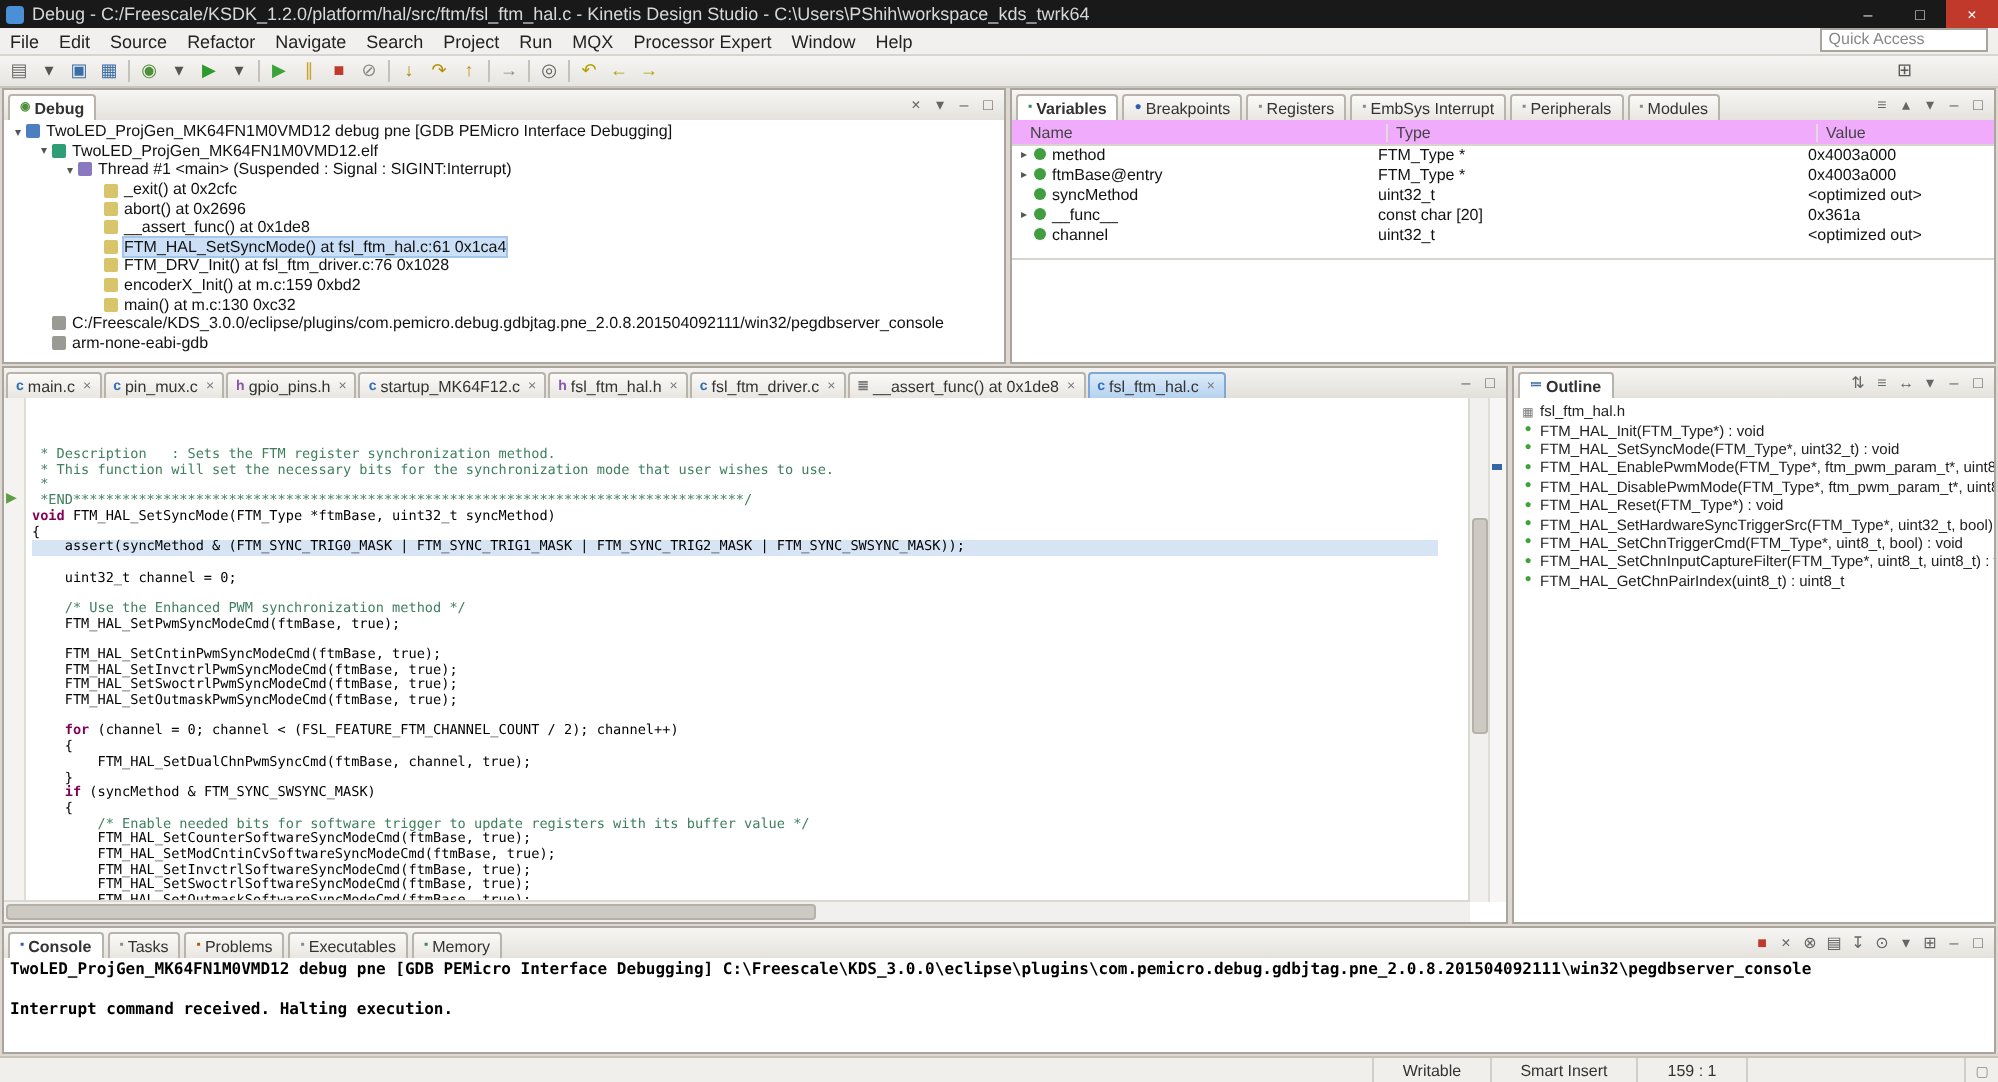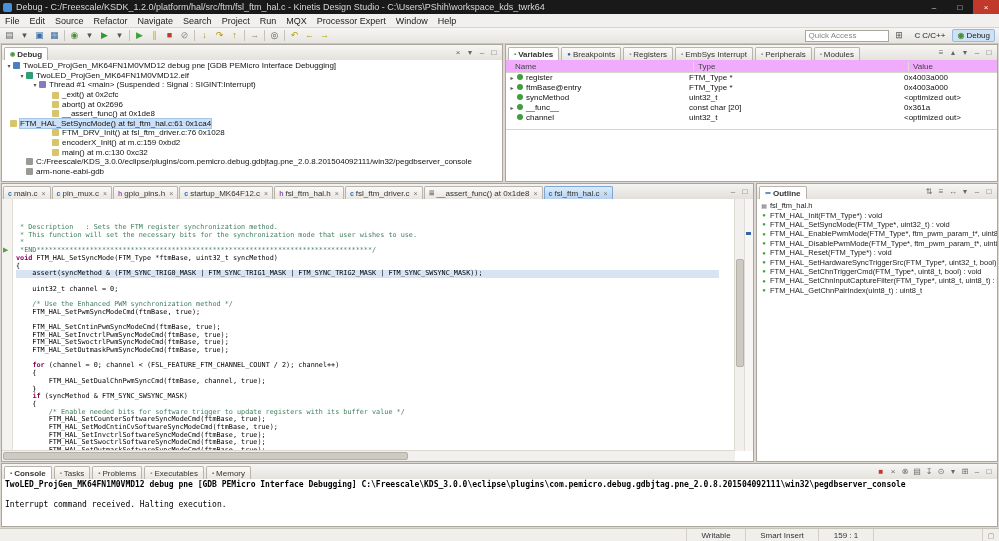--- a/index.html
+++ b/index.html
@@ -17,21 +17,21 @@
   
   .menubar{position:absolute;top:14px;left:0;right:0;height:13px;background:#f1f0ee;border-bottom:1px solid #d8d5cf;display:flex;align-items:center;font-size:9px;color:#222;}
   .menu-item{padding:0 5px;cursor:default;}
 
   
   .toolbar{position:absolute;top:28px;left:0;right:0;height:15px;background:linear-gradient(#f6f5f3,#e7e5e1);border-bottom:1px solid #c9c6bf;display:flex;align-items:center;}
   .tb-icons{display:flex;align-items:center;padding-left:2px;}
   .tbi{width:15px;height:13px;display:inline-flex;align-items:center;justify-content:center;border-radius:2px;}
   .tbi .g{font-size:9px;line-height:1;}
   .tbi.sep{width:1px;height:11px;background:#c5c2bb;margin:0 2px;border-radius:0;}
-  .tb-right{margin-left:auto;display:flex;align-items:center;gap:3px;padding-right:4px;}
+  .tb-right{margin-left:auto;display:flex;align-items:center;gap:3px;padding-right:4px;flex-direction:column;}
   .quick-access{width:76px;height:10px;background:#fff;border:1px solid #a9a49c;font-size:8px;color:#888;line-height:10px;padding:0 3px;}
   .persp{display:flex;align-items:center;gap:2px;font-size:8px;padding:1px 4px;border:1px solid transparent;border-radius:2px;color:#222;}
   .persp .pg{font-size:8px;font-weight:bold;}
   .persp.active{background:#cfe1f5;border-color:#9ab8dc;}
 
   
   .panel{position:absolute;background:#fff;border:1px solid #aaa69d;box-sizing:border-box;}
   .phead{position:absolute;left:0;top:0;right:0;height:15px;background:linear-gradient(#f7f6f4,#e5e2dd);border-bottom:1px solid #c4c0b8;display:flex;align-items:flex-end;}
   .ptabs{display:flex;align-items:flex-end;height:100%;}
   .ptab{display:flex;align-items:center;gap:2px;font-size:8px;height:12px;padding:0 5px;border:1px solid #b9b4ab;border-bottom:none;border-radius:2px 2px 0 0;background:linear-gradient(#fbfaf8,#e9e6e1);margin-left:2px;color:#333;white-space:nowrap;}
@@ -96,21 +96,21 @@
   
   #outline-panel{left:756px;top:183px;width:242px;height:279px;}
   .olist{position:absolute;left:0;top:15px;right:0;bottom:0;background:#fff;overflow:hidden;padding-top:2px;}
   .orow{height:9.4px;display:flex;align-items:center;font-size:7.5px;white-space:nowrap;padding-left:3px;color:#222;}
   .oico{width:8px;text-align:center;margin-right:2px;font-size:6px;flex:none;}
 
   
   #console-panel{left:1px;top:463px;width:997px;height:64px;}
   .console-body{position:absolute;left:0;top:15px;right:0;bottom:0;background:#fff;font-family:"DejaVu Sans Mono",monospace;font-size:8px;color:#000;padding:1px 3px;overflow:hidden;}
   .ctitle{font-weight:bold;white-space:nowrap;}
-  .cout{margin-top:11px;white-space:nowrap;}
+  .cout{margin-top:11px;white-space:nowrap;font-weight:bold;}
 
   
   .statusbar{position:absolute;left:0;top:528px;right:0;height:13px;background:#f0efec;border-top:1px solid #c6c2ba;display:flex;align-items:center;font-size:8px;color:#333;}
   .sspacer{width:686px;height:100%;flex:none;}
   .sseg{border-left:1px solid #d2cfc8;height:100%;display:flex;align-items:center;justify-content:center;flex:none;}
   .sseg.w1{width:58px;}
   .sseg.w2{width:72px;}
   .sseg.w3{width:54px;}
   .sfill{flex:1;height:100%;border-left:1px solid #d2cfc8;}
   .sgrip{width:16px;height:100%;border-left:1px solid #d2cfc8;display:flex;align-items:center;justify-content:center;color:#888;font-size:7px;}
@@ -301,21 +301,21 @@
           <span class="nico"></span>
           <span class="tl">abort() at 0x2696</span>
         </div>
 
         <div class="trow i-frame" style="padding-left: 42px;">
           <span class="tw"></span>
           <span class="nico"></span>
           <span class="tl">__assert_func() at 0x1de8</span>
         </div>
 
-        <div class="trow selected i-frame" style="">
+        <div class="trow selected i-frame" style="padding-left: 42px;">
           <span class="tw"></span>
           <span class="nico"></span>
           <span class="tl">FTM_HAL_SetSyncMode() at fsl_ftm_hal.c:61 0x1ca4</span>
         </div>
 
         <div class="trow i-frame" style="padding-left: 42px;">
           <span class="tw"></span>
           <span class="nico"></span>
           <span class="tl">FTM_DRV_Init() at fsl_ftm_driver.c:76 0x1028</span>
         </div>
@@ -389,21 +389,21 @@
       <span class="vcol">Name</span>
       <span class="vcol">Type</span>
       <span class="vcol">Value</span>
     </div>
     <div class="vrows">
 
         <div class="vrow">
           <span class="vname">
             <span class="tw">▸</span>
             <span class="vico"></span>
-            <span>register</span>
+            <span>method</span>
           </span>
           <span class="vtype">FTM_Type *</span>
           <span class="vval">0x4003a000</span>
         </div>
 
         <div class="vrow">
           <span class="vname">
             <span class="tw">▸</span>
             <span class="vico"></span>
             <span>ftmBase@entry</span>

